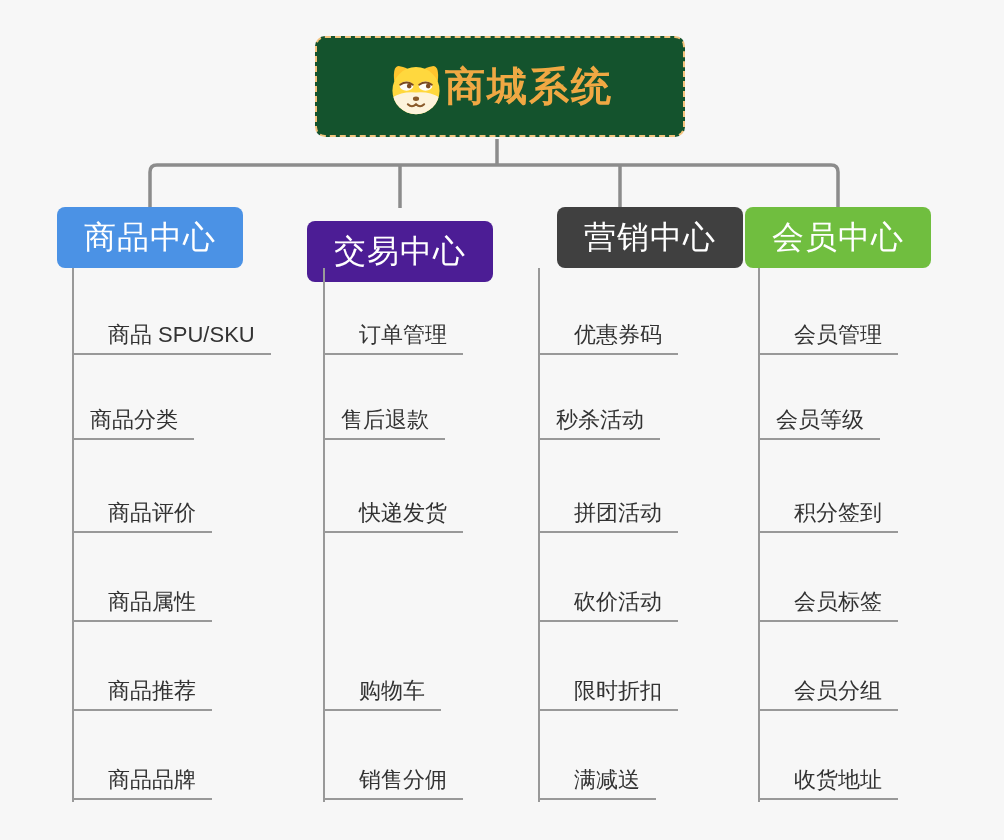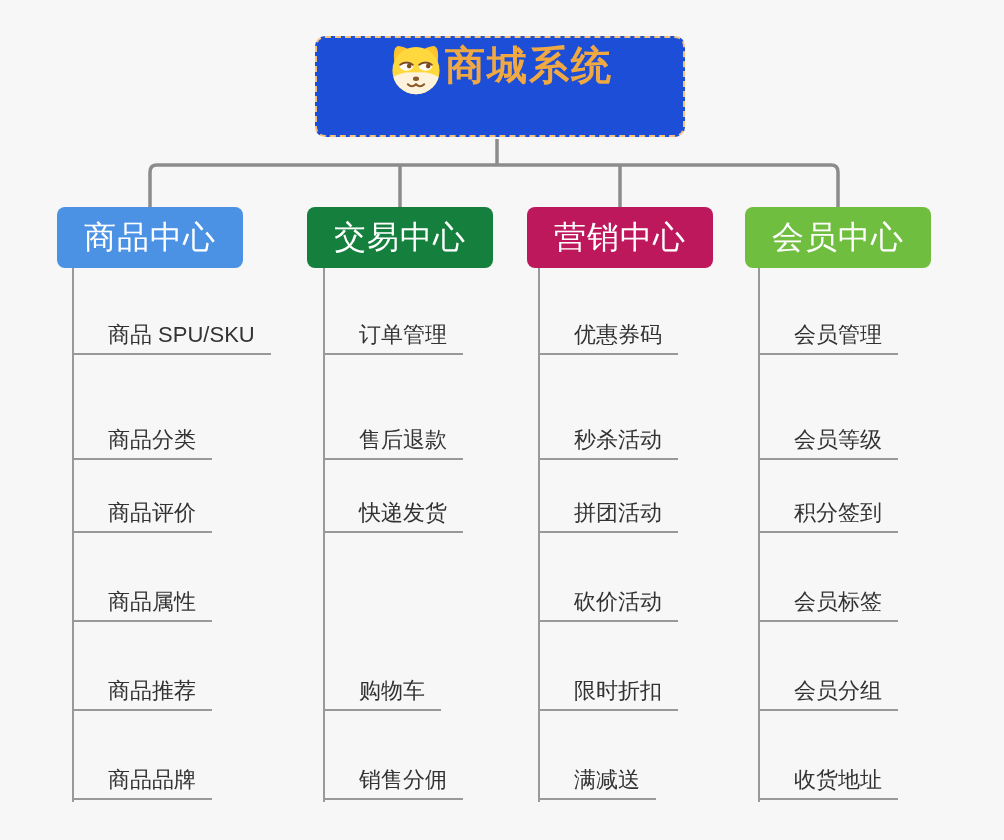--- a/index.html
+++ b/index.html
@@ -17,24 +17,24 @@
     position: absolute; left: 0; top: 0;
     width: 1004px; height: 840px;
     pointer-events: none;
   }
 
   
   .root-node {
     position: absolute;
     left: 315px; top: 36px;
     width: 370px; height: 101px;
-    background: #1d4ed8;
+    background: #14532d;
     border: 2px dashed #f3c37e;
     border-radius: 10px;
-    display: flex; justify-content: center;
+    display: flex; align-items: center; justify-content: center;
     cursor: pointer;
   }
   .root-node .dog-icon { width: 58px; height: 58px; display: inline-block; }
   .root-title {
     font-size: 40px;
     font-weight: 600;
     letter-spacing: 2px;
   }
 
   
@@ -74,21 +74,21 @@
     line-height: 32px;
     padding: 0 16px 0 36px;
     border-bottom: 2px solid #999999;
     font-size: 22px;
     color: #333333;
     white-space: nowrap;
     width: max-content;
     cursor: pointer;
   }
   .ly0 { top: 319px; }
-  .ly1 { top: 424px; }
+  .ly1 { top: 404px; padding-left: 18px; }
   .ly2 { top: 497px; }
   .ly3 { top: 586px; }
   .ly4 { top: 675px; }
   .ly5 { top: 764px; }
   .lx0 { left: 72px; }
   .lx1 { left: 323px; }
   .lx2 { left: 538px; }
   .lx3 { left: 758px; }
 </style>
 </head>
@@ -128,22 +128,22 @@
           <circle cx="45.5" cy="31" r="2.6" fill="#7a4a21"></circle>
         </g>
         <ellipse cx="32" cy="45" rx="3.4" ry="2.4" fill="#8a5a2b"></ellipse>
         <path d="M23,51 Q27.5,55.5 32,51 Q36.5,55.5 41,51" fill="none" stroke="#8a5a2b" stroke-width="2.2" stroke-linecap="round"></path>
       </svg>
     </span>
     <span class="root-title" style="color: rgb(240, 168, 67);">商城系统</span>
   </div>
 
   <div class="branch-node bx0" style="background: rgb(75, 146, 229);">商品中心</div>
-  <div class="branch-node bx1" style="background: #15803d;">交易中心</div>
-  <div class="branch-node bx2" style="background: #be185d;">营销中心</div>
+  <div class="branch-node bx1" style="background: #4c1d95; margin-top: 14px;">交易中心</div>
+  <div class="branch-node bx2" style="background: #404040; margin-left: 30px;">营销中心</div>
   <div class="branch-node bx3" style="background: rgb(112, 190, 63);">会员中心</div>
 
   <div class="trunk tx0"></div>
   <div class="trunk tx1"></div>
   <div class="trunk tx2"></div>
   <div class="trunk tx3"></div>
 
   <div class="leaf lx0 ly0">商品 SPU/SKU</div>
   <div class="leaf lx0 ly1">商品分类</div>
   <div class="leaf lx0 ly2">商品评价</div>

